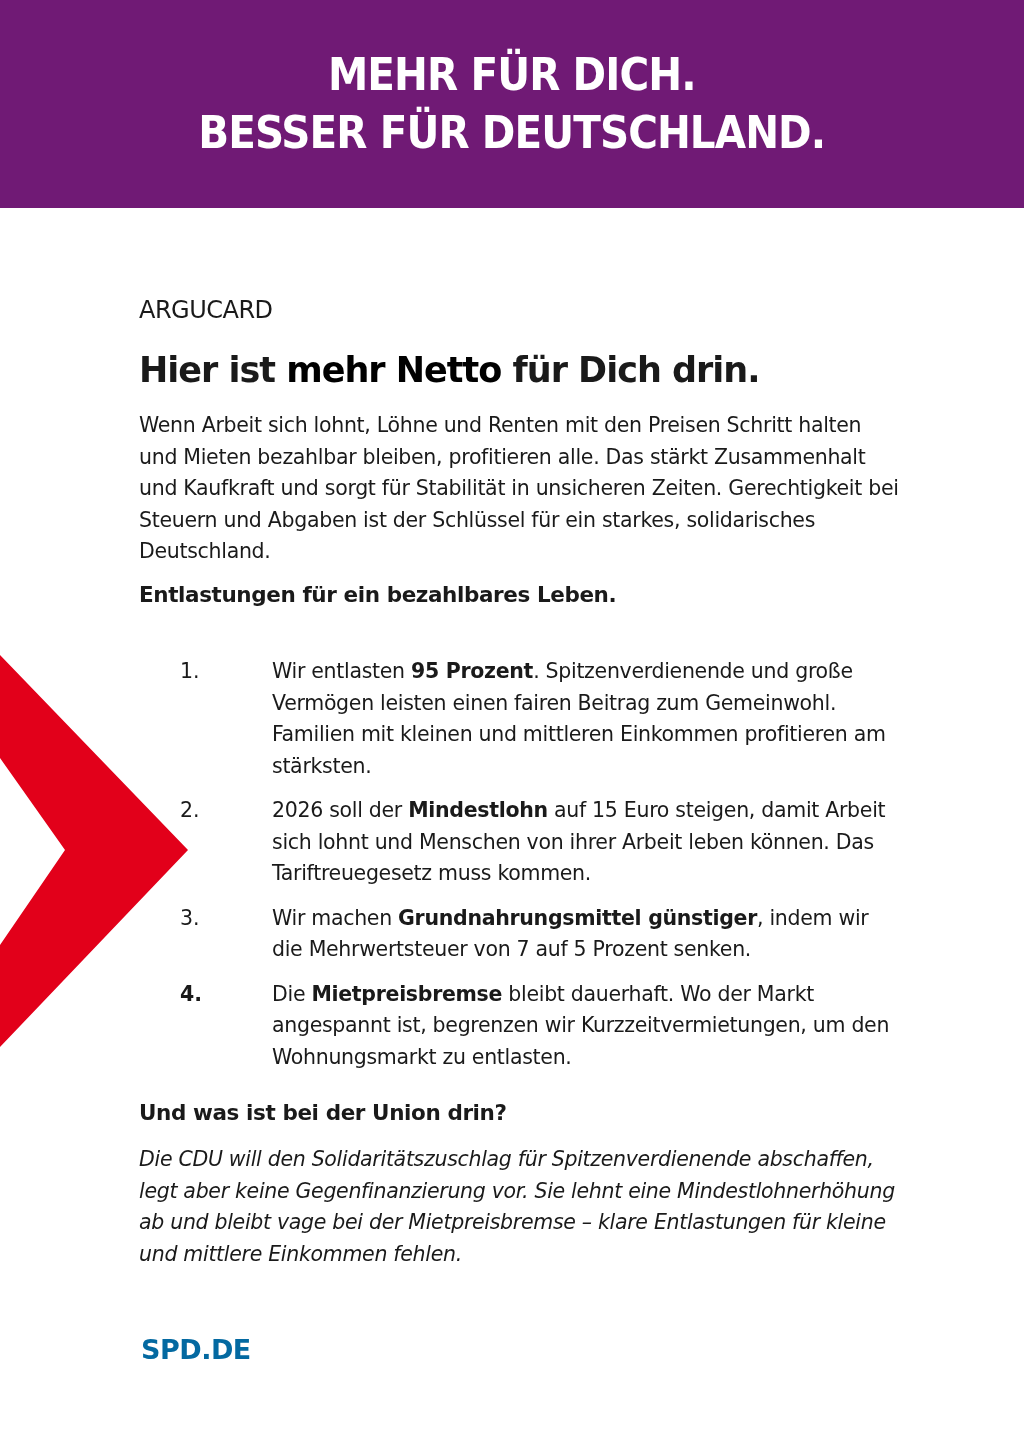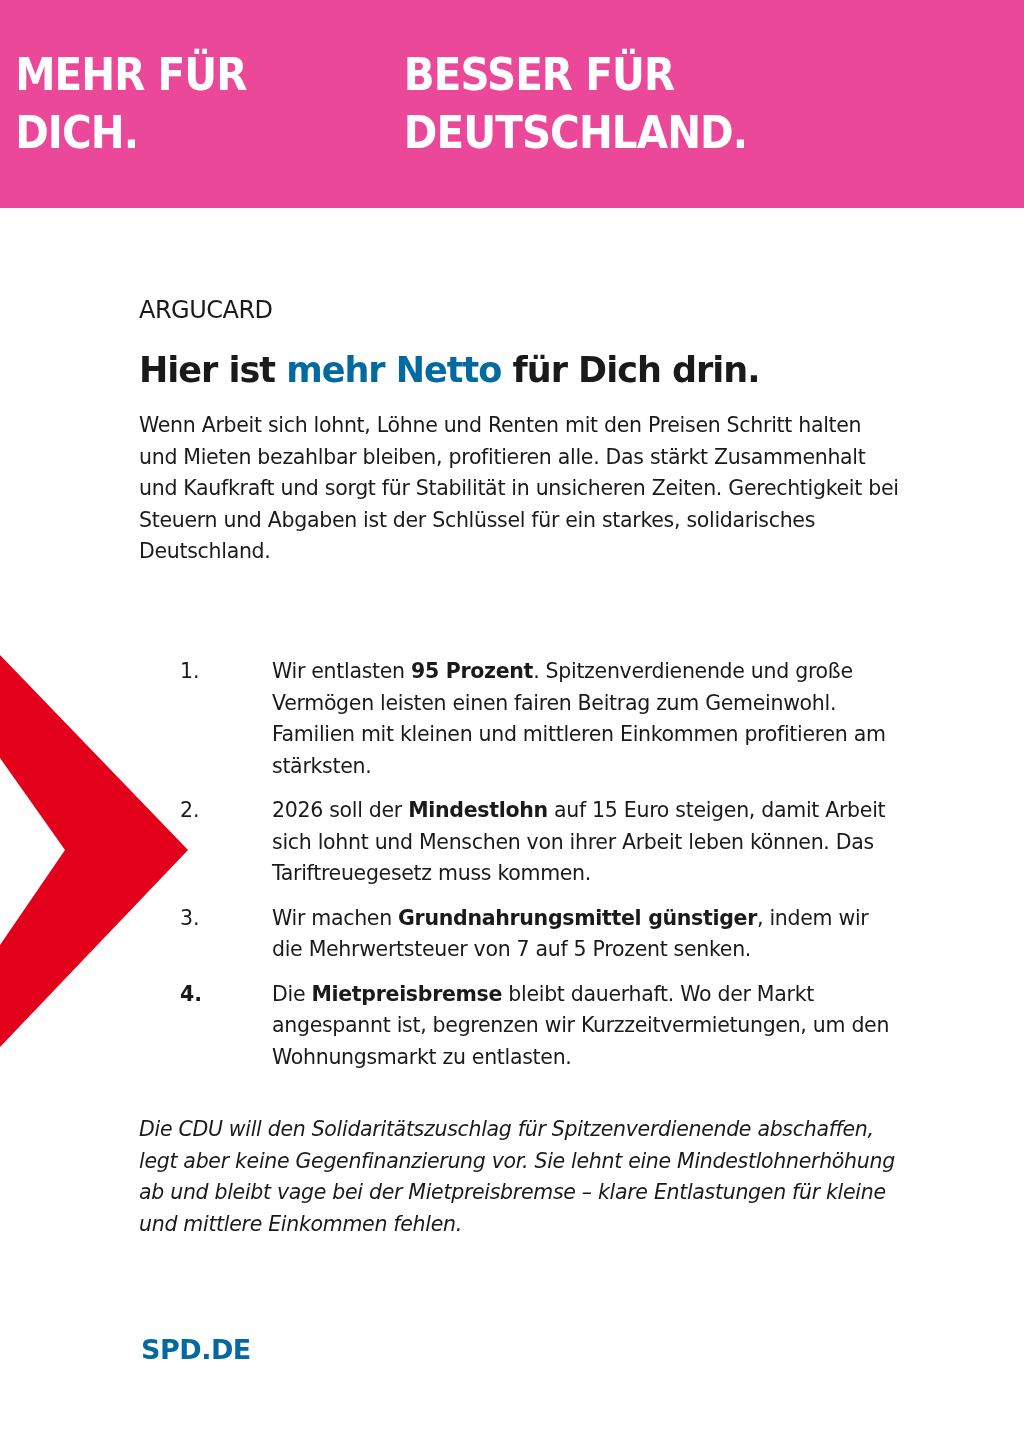--- a/index.html
+++ b/index.html
@@ -2,31 +2,31 @@
 <html><head>
 <meta charset="utf-8">
 <style>
   html, body { margin: 0; padding: 0; }
   body {
     width: 1024px; height: 1455px; background: #ffffff; position: relative; overflow: hidden;
     font-family: "Liberation Sans", "DejaVu Sans", sans-serif; color: #1a1a1a;
   }
   .banner {
     position: absolute; left: 0; top: 0; width: 1024px; height: 208px;
-    background: #ec4899; display: flex; flex-direction: row; align-items: center; justify-content: center;
+    background: #701a75; display: flex; flex-direction: column; align-items: center; justify-content: center;
   }
   .banner-line {
     color: #ffffff; font-family: "DejaVu Sans", sans-serif; font-weight: bold;
     font-size: 44px; line-height: 58px; letter-spacing: -1px; transform: scaleX(0.92);
   }
   .chevron { position: absolute; left: 0; top: 655px; width: 190px; height: 392px; }
   .content { position: absolute; left: 139px; top: 296px; width: 760px; }
   .kicker { font-family: "DejaVu Sans", sans-serif; font-weight: normal; font-size: 24px; letter-spacing: -0.5px; margin: 0; height: 36px; }
   .headline { font-family: "DejaVu Sans", sans-serif; font-weight: bold; font-size: 35px; letter-spacing: -1px; margin: 16px 0 0 0; line-height: 44px; }
-  .headline .accent { color: #0369a1; }
+  .headline .accent { color: #000000; }
   .para { font-family: "DejaVu Sans", sans-serif; font-size: 20.5px; line-height: 31.5px; margin: 18px 0 0 0; letter-spacing: -0.3px; }
   .subhead { font-family: "DejaVu Sans", sans-serif; font-weight: bold; font-size: 21.5px; letter-spacing: -0.4px; margin: 0; line-height: 30px; }
   .list { position: absolute; left: 180px; top: 656px; width: 720px; }
   .list-item { display: flex; margin-bottom: 13px; }
   .num { width: 47px; flex: none; font-family: "DejaVu Sans", sans-serif; font-size: 20.5px; line-height: 31.5px; }
   .num.bold { font-weight: bold; }
   .item-text { font-family: "DejaVu Sans", sans-serif; font-size: 20.5px; line-height: 31.5px; letter-spacing: -0.3px; margin-left: 45px; }
   .item-text b { font-weight: bold; }
   .union { position: absolute; left: 139px; top: 1098px; width: 760px; }
   .footer-link { position: absolute; left: 141px; top: 1334px; color: #0369a1; font-family: "DejaVu Sans", sans-serif; font-weight: bold; font-size: 27px; letter-spacing: -0.5px; text-decoration: none; }
@@ -40,20 +40,21 @@
 </header>
 
 <svg class="chevron" viewBox="0 0 190 392" xmlns="http://www.w3.org/2000/svg">
   <polygon points="0,0 188,195 0,392 0,290 65,195 0,103" fill="#e2001a"></polygon>
 </svg>
 
 <main class="content">
   <h2 class="kicker">ARGUCARD</h2>
   <h1 class="headline"><span>Hier ist </span><span class="accent">mehr Netto</span><span> für Dich drin.</span></h1>
   <p class="para">Wenn Arbeit sich lohnt, Löhne und Renten mit den Preisen Schritt halten und Mieten bezahlbar bleiben, profitieren alle. Das stärkt Zusammenhalt und Kaufkraft und sorgt für Stabilität in unsicheren Zeiten. Gerechtigkeit bei Steuern und Abgaben ist der Schlüssel für ein starkes, solidarisches Deutschland.</p>
+  <h3 class="subhead" style="margin-top:12px;">Entlastungen für ein bezahlbares Leben.</h3>
 </main>
 
 <ol class="list" style="list-style:none;margin:0;padding:0;">
   <li class="list-item">
     <span class="num">1.</span>
     <span class="item-text"><span>Wir entlasten </span><b>95 Prozent</b><span>. Spitzenverdienende und große Vermögen leisten einen fairen Beitrag zum Gemeinwohl. Familien mit kleinen und mittleren Einkommen profitieren am stärksten.</span></span>
   </li>
   <li class="list-item">
     <span class="num">2.</span>
     <span class="item-text"><span>2026 soll der </span><b>Mindestlohn</b><span> auf 15 Euro steigen, damit Arbeit sich lohnt und Menschen von ihrer Arbeit leben können. Das Tariftreuegesetz muss kommen.</span></span>
@@ -62,16 +63,17 @@
     <span class="num">3.</span>
     <span class="item-text"><span>Wir machen </span><b>Grundnahrungsmittel günstiger</b><span>, indem wir die Mehrwertsteuer von 7 auf 5 Prozent senken.</span></span>
   </li>
   <li class="list-item">
     <span class="num bold">4.</span>
     <span class="item-text"><span>Die </span><b>Mietpreisbremse</b><span> bleibt dauerhaft. Wo der Markt angespannt ist, begrenzen wir Kurzzeitvermietungen, um den Wohnungsmarkt zu entlasten.</span></span>
   </li>
 </ol>
 
 <section class="union">
+  <h3 class="subhead">Und was ist bei der Union drin?</h3>
   <p class="para" style="margin-top:16px;font-style:italic;">Die CDU will den Solidaritätszuschlag für Spitzenverdienende abschaffen, legt aber keine Gegenfinanzierung vor. Sie lehnt eine Mindestlohnerhöhung ab und bleibt vage bei der Mietpreisbremse – klare Entlastungen für kleine und mittlere Einkommen fehlen.</p>
 </section>
 
 <a class="footer-link">SPD.DE</a>
 
 </body></html>

